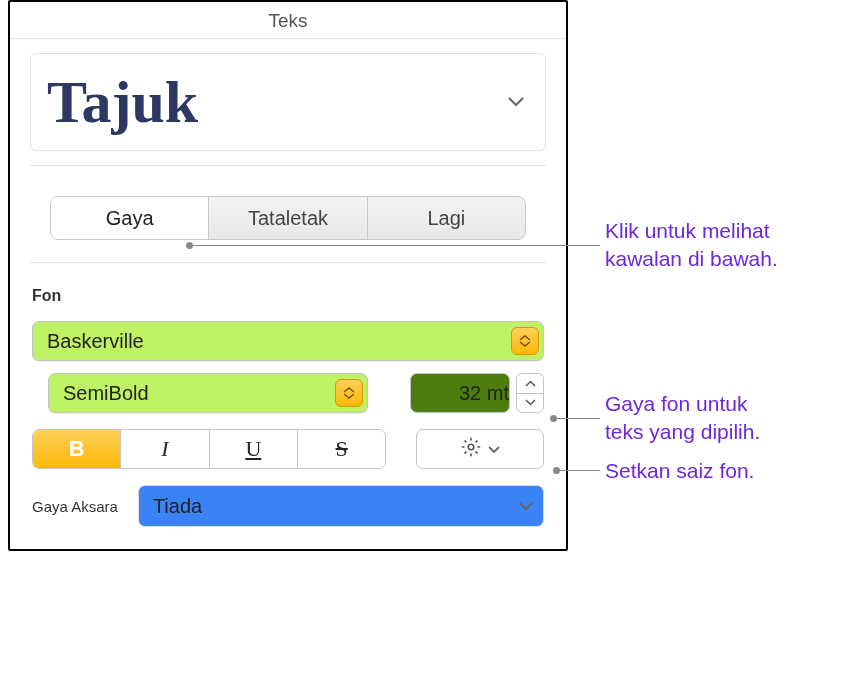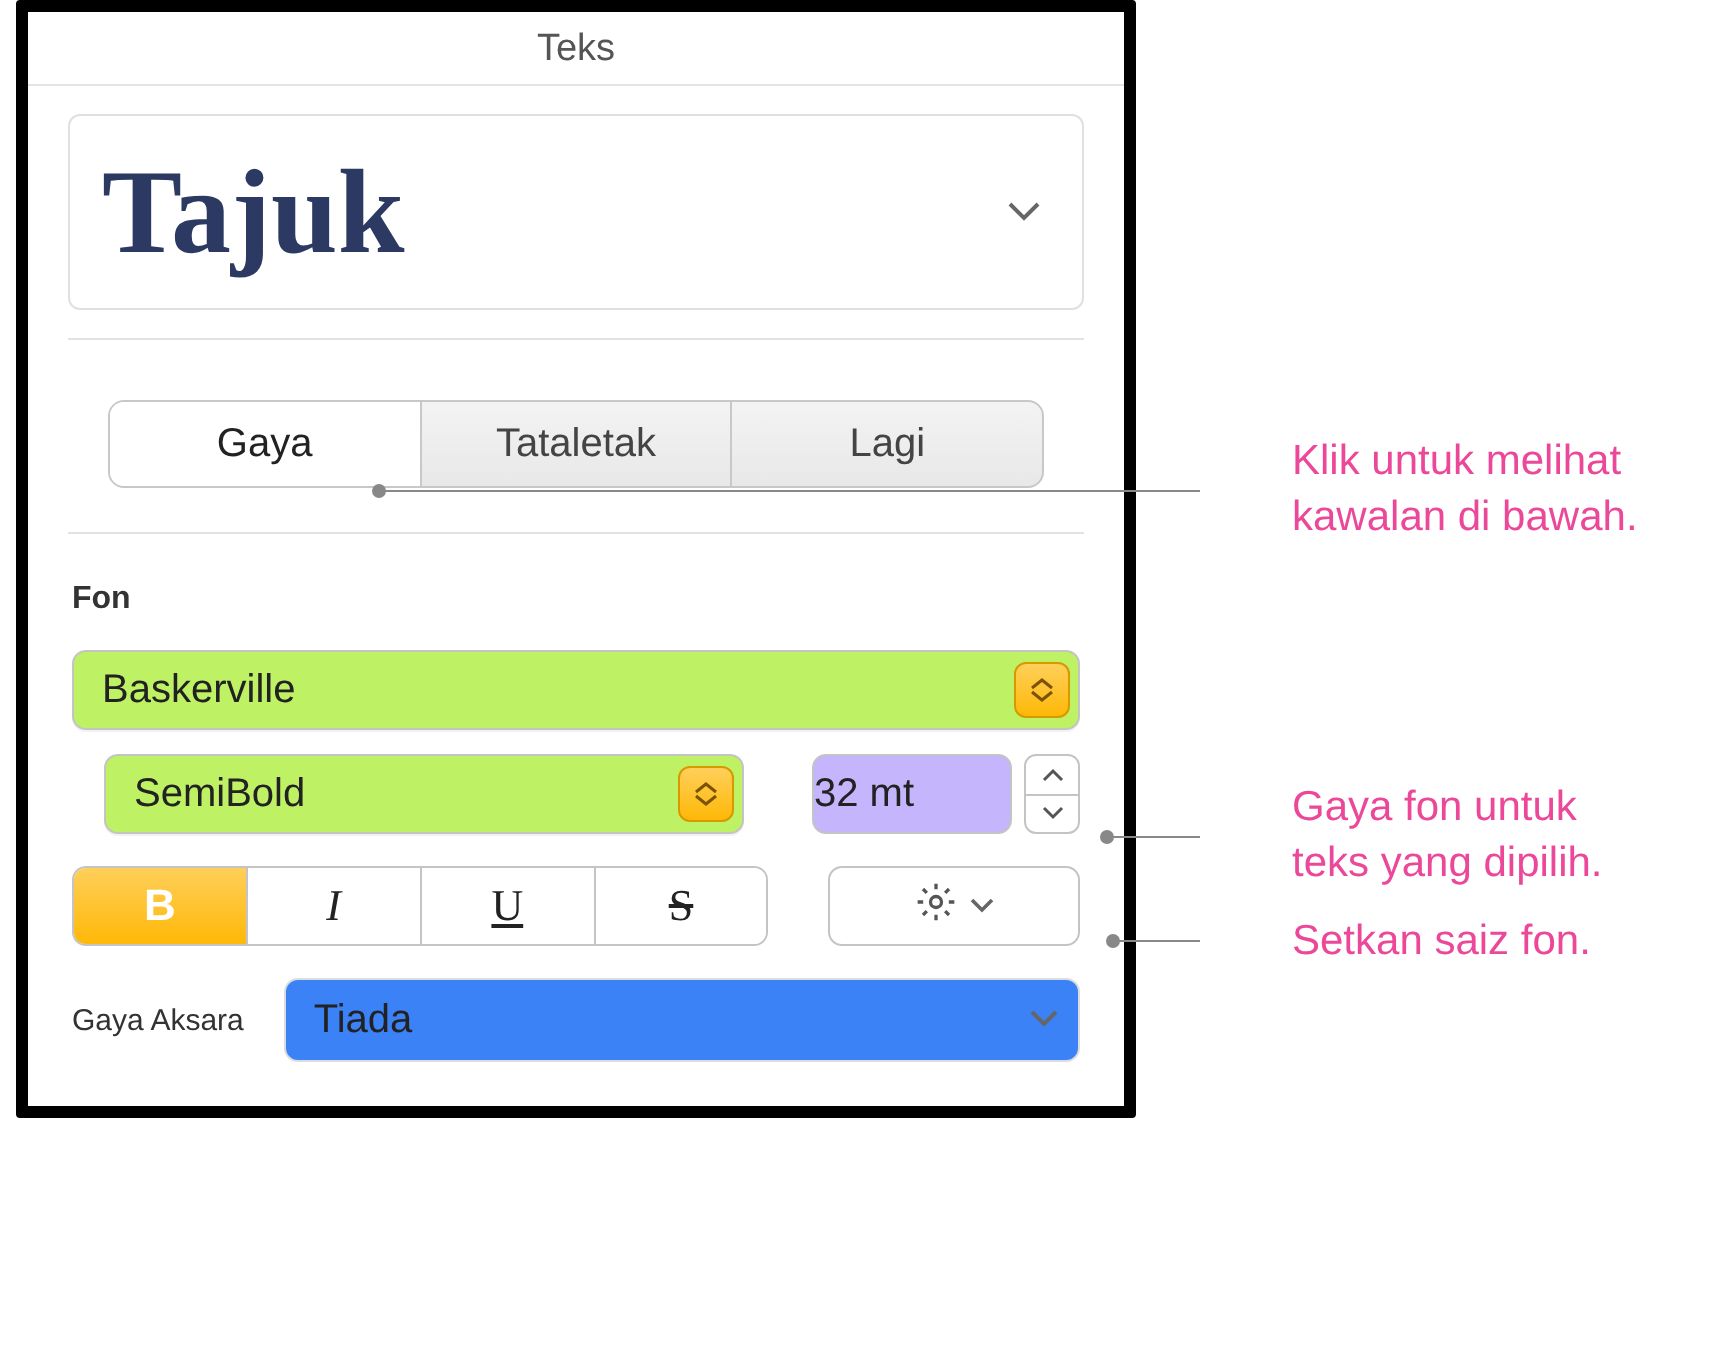--- a/index.html
+++ b/index.html
@@ -5,21 +5,21 @@
     * { box-sizing: border-box; margin: 0; padding: 0; }
     body {
       font-family: -apple-system, "Helvetica Neue", Arial, sans-serif;
       background: #fff;
       width: 860px;
       height: 684px;
       position: relative;
     }
     .panel {
       width: 560px;
-      border: 6px solid #000000;
+      border: 2px solid #000000;
       border-radius: 2px;
       background: #fff;
       position: absolute;
       left: 8px;
       top: 0;
     }
     .panel-title {
       text-align: center;
       font-size: 19px;
       font-weight: 500;
@@ -119,24 +119,24 @@
     .size-box {
       display: flex;
       align-items: center;
       height: 40px;
     }
     .size-input {
       width: 100px;
       height: 40px;
       border: 1px solid #c4c4c4;
       border-radius: 7px;
-      text-align: left;
+      text-align: right;
       font-size: 20px;
       color: #222;
-      background: #c4b5fd;
+      background: #4d7c0f;
     }
     .stepper {
       width: 28px;
       margin-left: 6px;
       display: flex;
       flex-direction: column;
       border: 1px solid #c4c4c4;
       border-radius: 6px;
       overflow: hidden;
       height: 40px;
@@ -211,23 +211,22 @@
       display: flex;
       align-items: center;
       padding: 0 10px 0 14px;
       background: #3b82f6;
       cursor: pointer;
     }
     .char-popup .lbl { flex: 1; font-size: 20px; color: #222; }
     .callout {
       position: absolute;
       font-size: 21px;
-      color: #ec4899;
+      color: #6d28d9;
       line-height: 1.35;
-      margin-left: 41px;
     }
     .callout .line1, .callout .line2 { white-space: nowrap; }
     .leader {
       position: absolute;
       height: 1px;
       background: #888;
     }
     .leader::before {
       content:"";
       position:absolute;

